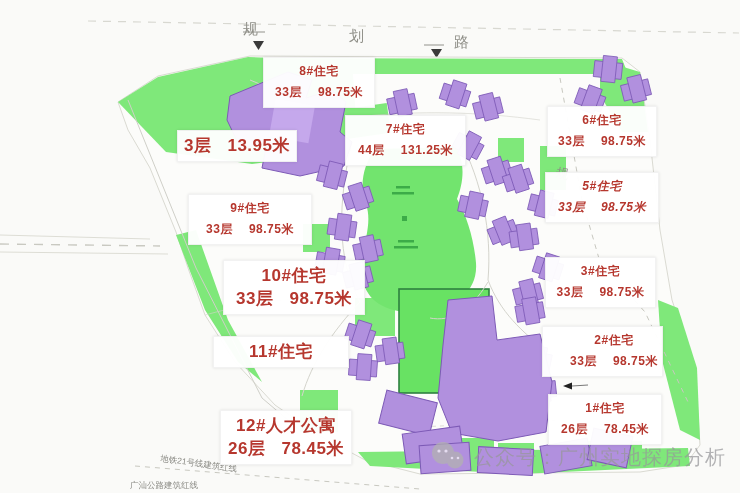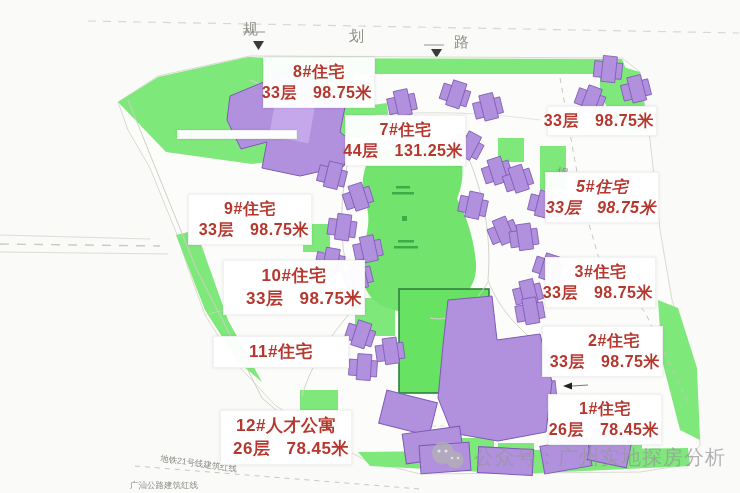--- a/index.html
+++ b/index.html
@@ -6,24 +6,24 @@
   html,body { width:740px; height:493px; overflow:hidden; }
   body { font-family:"Liberation Sans","DejaVu Sans",sans-serif; background:#fff; }
   .stage { position:relative; width:740px; height:493px; background:#fafaf8; overflow:hidden; }
   svg.map { position:absolute; left:0; top:0; }
 
   
   .lbl {
     position:absolute; text-align:center; color:#b6372e; font-weight:bold;
     background:rgba(255,255,255,0.96); border:1px solid rgba(0,0,0,0.05);
     box-shadow:0 0 3px rgba(0,0,0,0.10); padding:3px 2px 4px; line-height:21px;
-    font-size:16px; letter-spacing:0.5px; white-space:nowrap;
+    font-size:12px; letter-spacing:0.5px; white-space:nowrap;
   }
   .lbl.big { font-size:17px; line-height:23px; }
-  .lbl .row { display:flex; justify-content:flex-end; gap:16px; }
+  .lbl .row { display:flex; justify-content:center; gap:16px; }
 
   
   .watermark {
     position:absolute; left:430px; top:441px; display:flex; align-items:flex-end; gap:8px;
     opacity:0.72; pointer-events:none;
   }
   .watermark .wm-text { font-size:20px; color:#97979a; letter-spacing:1px; white-space:nowrap; }
 </style>
 </head>
 <body>
@@ -252,26 +252,31 @@
       </div>
   </div>
   <div class="lbl" style="left:345px; top:115px; width:121px;">
     <div>7#住宅</div>
     <div class="row">
         <span>44层</span>
         <span>131.25米</span>
       </div>
   </div>
   <div class="lbl" style="left:547px; top:106px; width:110px;">
+    <div>6#住宅</div>
     <div class="row">
         <span>33层</span>
         <span>98.75米</span>
       </div>
   </div>
   <div class="lbl big" style="left:177px; top:130px; width:120px;">
+    <div class="row">
+        <span>3层</span>
+        <span>13.95米</span>
+      </div>
   </div>
   <div class="lbl" style="left:188px; top:194px; width:124px;">
     <div>9#住宅</div>
     <div class="row">
         <span>33层</span>
         <span>98.75米</span>
       </div>
   </div>
   <div class="lbl" style="left:545px; top:172px; width:114px;font-style:italic;">
     <div>5#住宅</div>

